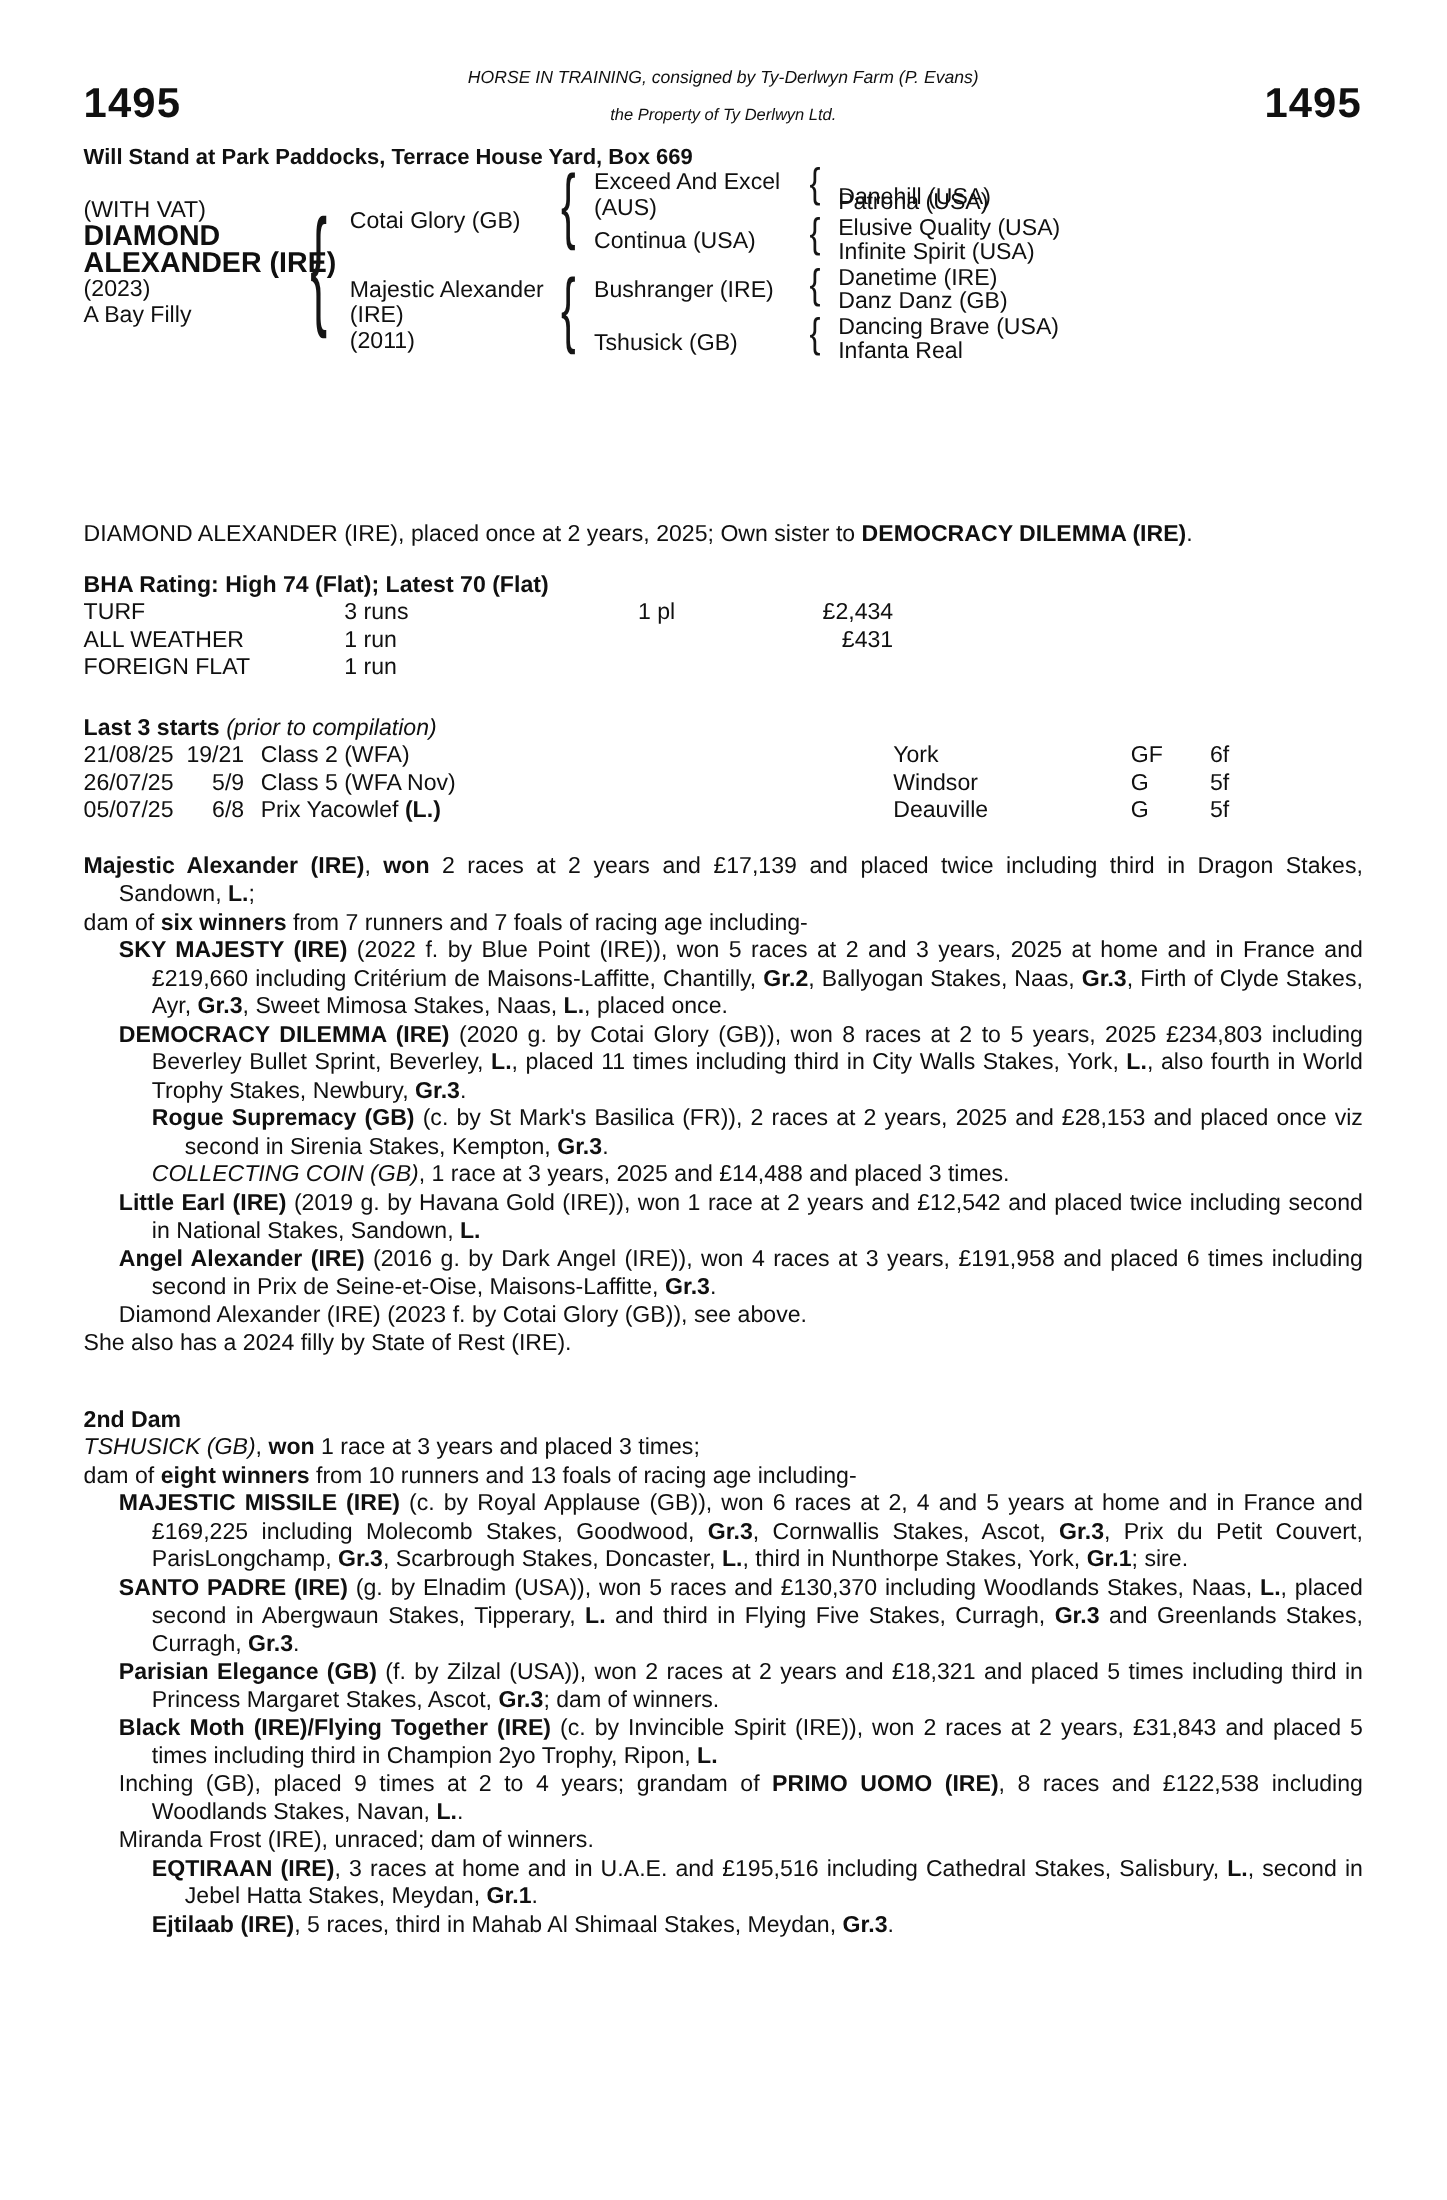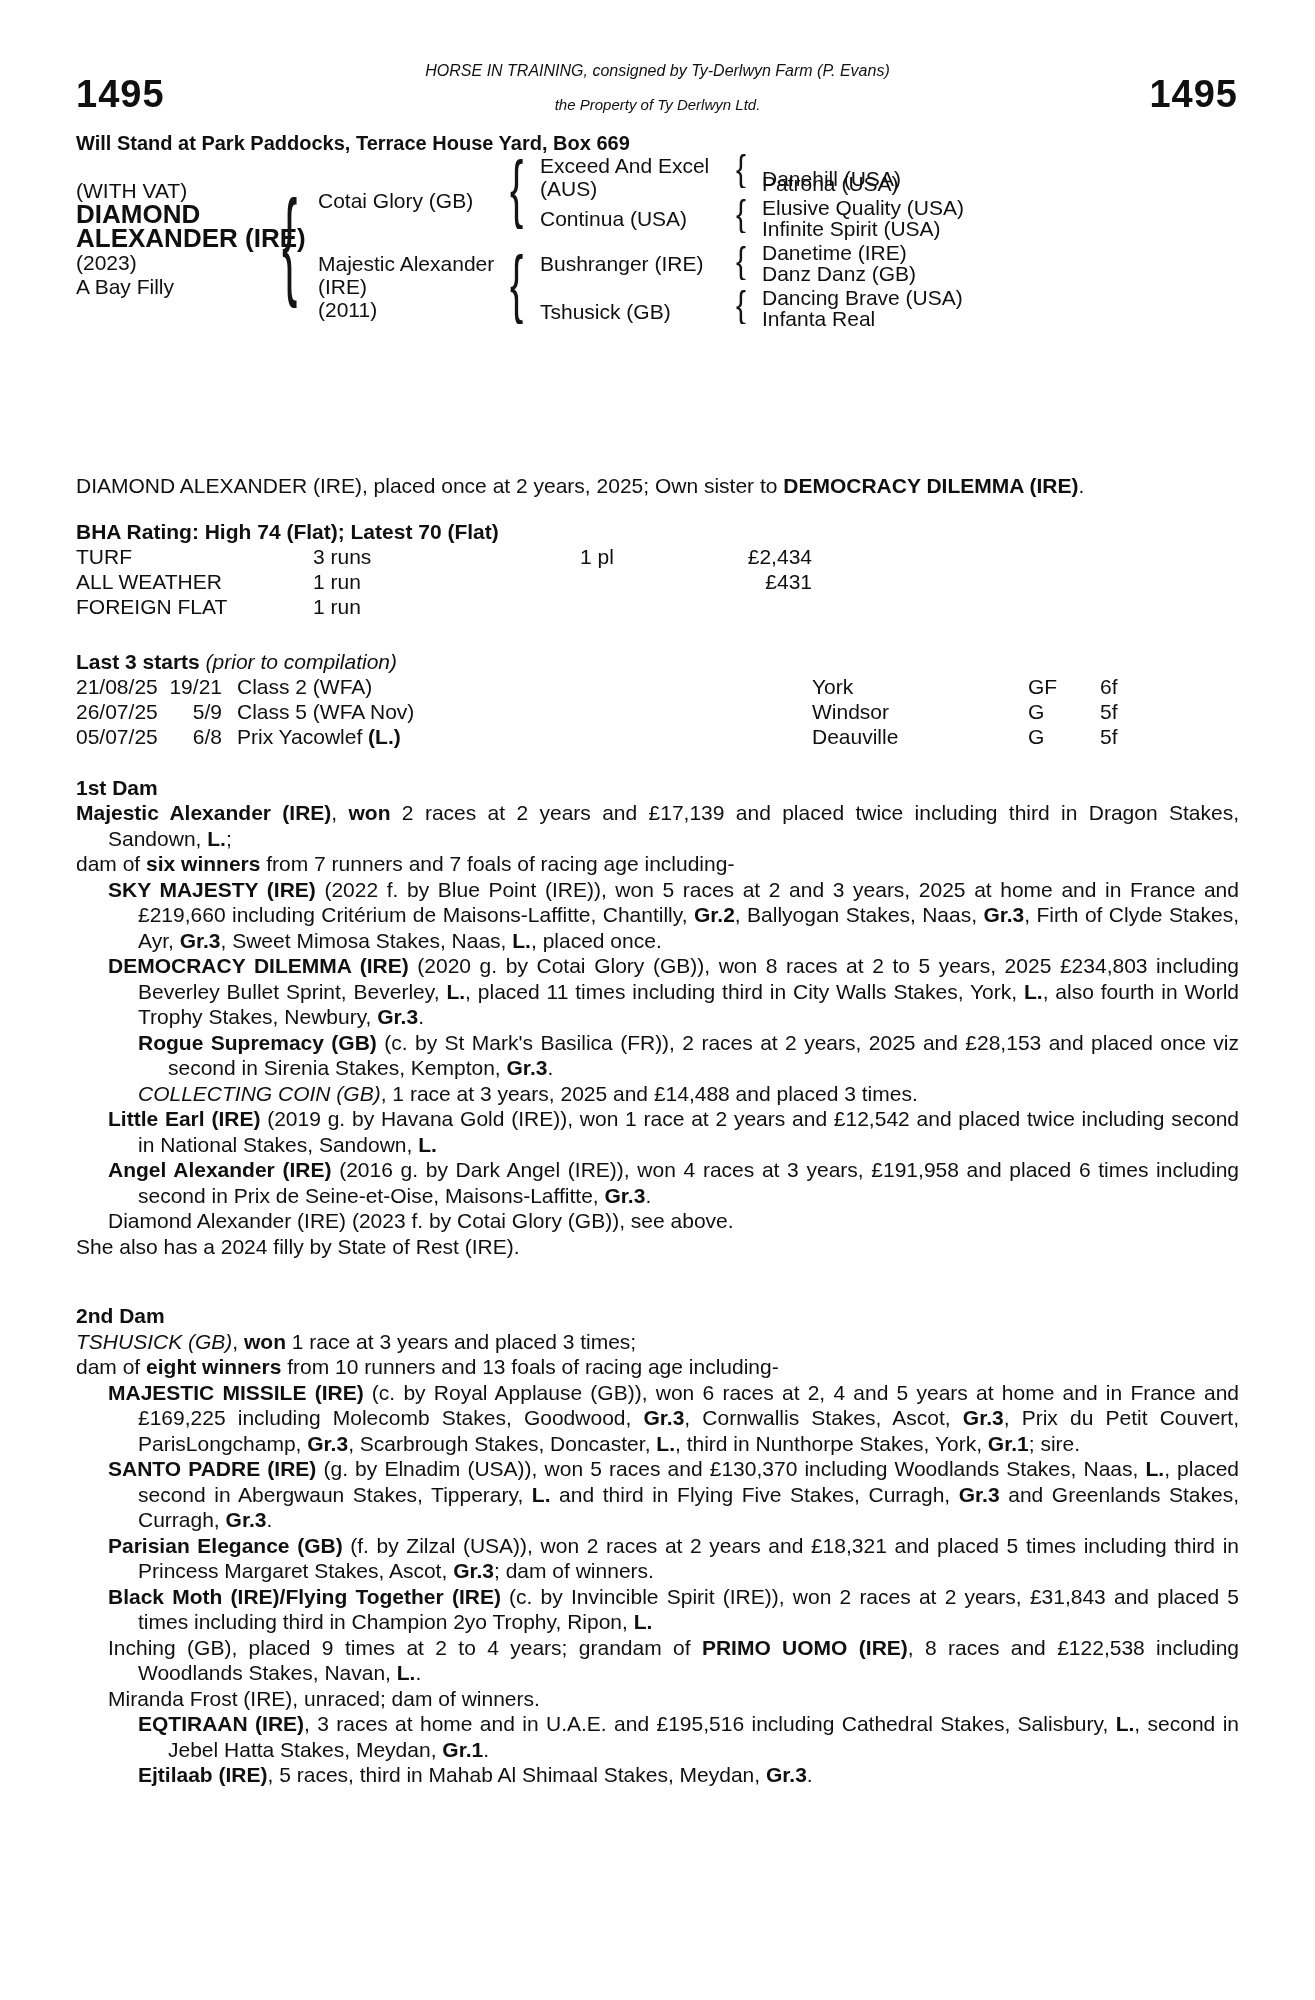--- a/index.html
+++ b/index.html
@@ -146,21 +146,20 @@
         <span>05/07/25</span>
         <span class="l3-rating">6/8</span>
         <span class="l3-race"><span>Prix Yacowlef </span><span class="b">(L.)</span></span>
         <span>Deauville</span>
         <span>G</span>
         <span>5f</span>
       </div>
     </div>
 
     <div class="dam1">
-      <div class="sec-head">1st Dam</div>
       <p class="para p-base"><span class="b">Majestic Alexander (IRE)</span><span>, </span><span class="b">won</span><span> 2 races at 2 years and £17,139 and placed twice including third in Dragon Stakes, Sandown, </span><span class="b">L.</span><span>;</span></p>
       <p class="para p-base"><span>dam of </span><span class="b">six winners</span><span> from 7 runners and 7 foals of racing age including-</span></p>
       <p class="para p-entry"><span class="b">SKY MAJESTY (IRE)</span><span> (2022 f. by Blue Point (IRE)), won 5 races at 2 and 3 years, 2025 at home and in France and £219,660 including Critérium de Maisons-Laffitte, Chantilly, </span><span class="b">Gr.2</span><span>, Ballyogan Stakes, Naas, </span><span class="b">Gr.3</span><span>, Firth of Clyde Stakes, Ayr, </span><span class="b">Gr.3</span><span>, Sweet Mimosa Stakes, Naas, </span><span class="b">L.</span><span>, placed once.</span></p>
       <p class="para p-entry"><span class="b">DEMOCRACY DILEMMA (IRE)</span><span> (2020 g. by Cotai Glory (GB)), won 8 races at 2 to 5 years, 2025 £234,803 including Beverley Bullet Sprint, Beverley, </span><span class="b">L.</span><span>, placed 11 times including third in City Walls Stakes, York, </span><span class="b">L.</span><span>, also fourth in World Trophy Stakes, Newbury, </span><span class="b">Gr.3</span><span>.</span></p>
       <p class="para p-sub"><span class="b">Rogue Supremacy (GB)</span><span> (c. by St Mark's Basilica (FR)), 2 races at 2 years, 2025 and £28,153 and placed once viz second in Sirenia Stakes, Kempton, </span><span class="b">Gr.3</span><span>.</span></p>
       <p class="para p-sub"><span class="i">COLLECTING COIN (GB)</span><span>, 1 race at 3 years, 2025 and £14,488 and placed 3 times.</span></p>
       <p class="para p-entry"><span class="b">Little Earl (IRE)</span><span> (2019 g. by Havana Gold (IRE)), won 1 race at 2 years and £12,542 and placed twice including second in National Stakes, Sandown, </span><span class="b">L.</span></p>
       <p class="para p-entry"><span class="b">Angel Alexander (IRE)</span><span> (2016 g. by Dark Angel (IRE)), won 4 races at 3 years, £191,958 and placed 6 times including second in Prix de Seine-et-Oise, Maisons-Laffitte, </span><span class="b">Gr.3</span><span>.</span></p>
       <p class="para p-entry"><span>Diamond Alexander (IRE) (2023 f. by Cotai Glory (GB)), see above.</span></p>
       <p class="para p-flush"><span>She also has a 2024 filly by State of Rest (IRE).</span></p>

